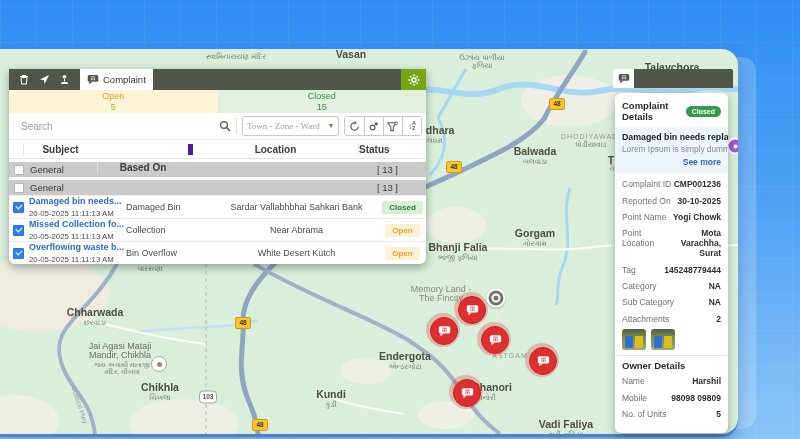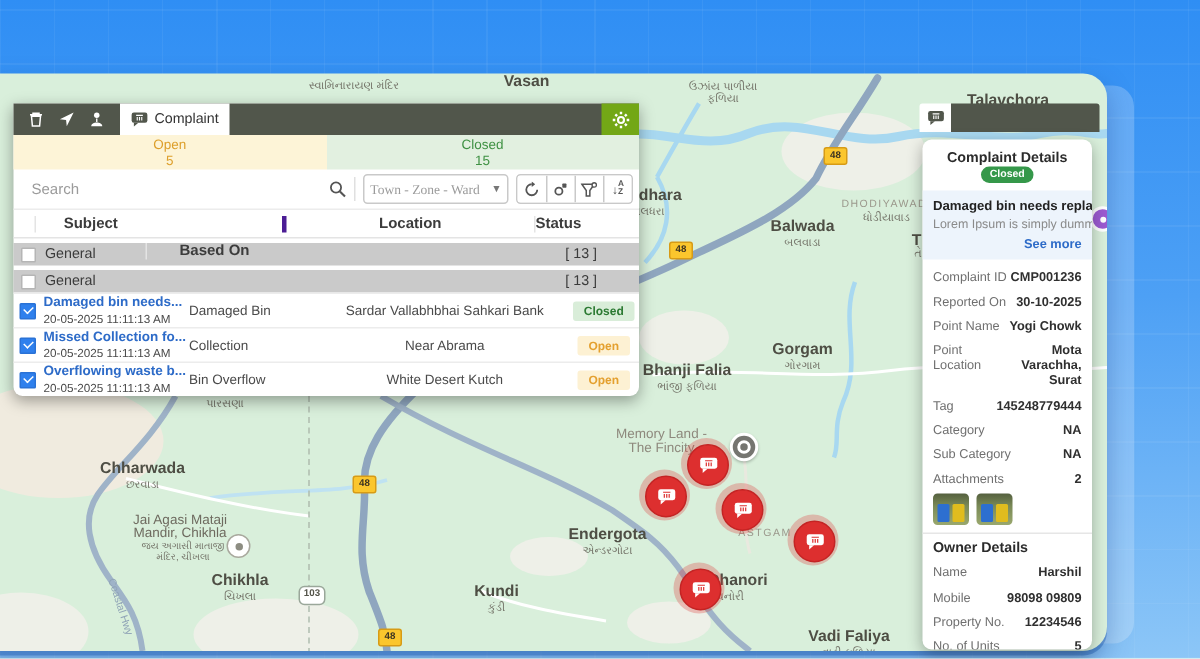--- a/index.html
+++ b/index.html
@@ -79,21 +79,21 @@
   .ig-btn{width:20px;height:18px;display:flex;align-items:center;justify-content:center;background:#fff;
     border-left:1px solid #c9c9c9;cursor:pointer;}
   .ig-btn:first-child{border-left:0;}
   .sorticon{display:flex;align-items:center;font-size:8px;color:#555;}
   .sorticon .az{display:flex;flex-direction:column;font-size:5.5px;line-height:5.5px;font-weight:bold;}
   #lp-header{display:flex;height:18px;align-items:center;font-weight:bold;font-size:10px;color:#3c3c3c;
     border-bottom:1px solid #e4e4e4;}
   .col-cb{flex:0 0 14px;}
   .col-subj{flex:0 0 73px;text-align:center;border-left:1px solid #e4e4e4;}
   .col-based{flex:0 0 90px;text-align:center;border-left:1px solid #e4e4e4;margin-top:36px;}
-  .col-loc{flex:0 0 165px;text-align:center;border-left:3px solid #4c1d95;}
+  .col-loc{flex:0 0 165px;text-align:center;border-left:5px solid #4c1d95;}
   .col-status{flex:1;text-align:left;border-left:1px solid #e4e4e4;}
   .grouprow{display:flex;align-items:center;height:15px;background:#cacaca;margin-top:3px;
     font-size:9.5px;color:#3b3b3b;}
   .grouprow .cb{margin-left:5px;width:8px;height:8px;background:#fff;border:1px solid #b5b5b5;border-radius:1px;}
   .grouprow .gname{margin-left:6px;}
   .grouprow .gcount{margin-left:auto;margin-right:28px;}
   .datarow{display:flex;align-items:center;height:22px;border-top:1px solid #ececec;}
   .datarow .cb{margin-left:4px;width:9px;height:9px;background:#2f80ed;border:1px solid #2a72d6;
     border-radius:1px;position:relative;}
   .datarow .cb::after{content:"";position:absolute;left:2.5px;top:0.5px;width:3px;height:5px;
@@ -108,21 +108,21 @@
   .pill-closed{background:#d9edd9;color:#2c7a33;}
   .pill-open{background:#fdf1d3;color:#e4a02f;}
 
   
   #rp-tabbar{left:613px;top:69px;width:120px;height:19px;display:flex;}
   #rp-tab{width:21px;background:#fff;display:flex;align-items:center;justify-content:center;
     border-radius:2px 0 0 0;}
   #rp-bar{flex:1;background:#51564b;border-radius:0 2px 0 0;}
   #right-card{left:615px;top:93px;width:113px;height:340px;background:#fff;border-radius:6px;
     box-shadow:0 3px 10px rgba(0,0,0,.3);font-size:8.5px;color:#2f2f2f;overflow:hidden;}
-  #rc-header{display:flex;align-items:center;justify-content:space-between;padding:7px 7px 5px 7px;flex-direction:column;}
+  #rc-header{display:flex;align-items:center;justify-content:space-between;padding:7px 7px 5px 7px;}
   #rc-header .h{font-size:9.5px;font-weight:bold;color:#2b2b2b;}
   .gbadge{background:#35984a;color:#fff;font-size:7px;font-weight:bold;border-radius:8px;padding:2px 6px;}
   #rc-blue{background:#edf4fc;padding:5px 7px 6px 7px;}
   #rc-blue .t{font-weight:bold;font-size:8.8px;color:#222;white-space:nowrap;}
   #rc-blue .d{color:#8a8a8a;font-size:8.3px;margin-top:2px;white-space:nowrap;}
   #rc-blue .more{color:#2d6bc8;font-weight:bold;text-align:right;margin-top:3px;cursor:pointer;}
   .frow{display:flex;justify-content:space-between;margin:0 7px;padding:3.2px 0;}
   .frow .fl{color:#6f6f6f;}
   .frow .fv{font-weight:bold;color:#2f2f2f;text-align:right;max-width:60px;}
   .thumbs{display:flex;gap:5px;margin:2px 7px 5px 7px;}
@@ -488,21 +488,17 @@
   <div id="owner-h">Owner Details</div>
   <div class="frow">
       <span class="fl">Name</span>
       <span class="fv">Harshil</span>
     </div>
   <div class="frow">
       <span class="fl">Mobile</span>
       <span class="fv">98098 09809</span>
     </div>
   <div class="frow">
-      <span class="fl">Property No.</span>
-      <span class="fv">12234546</span>
-    </div>
-  <div class="frow">
       <span class="fl">No. of Units</span>
       <span class="fv">5</span>
     </div>
 
 </div>
 
 </body></html>

